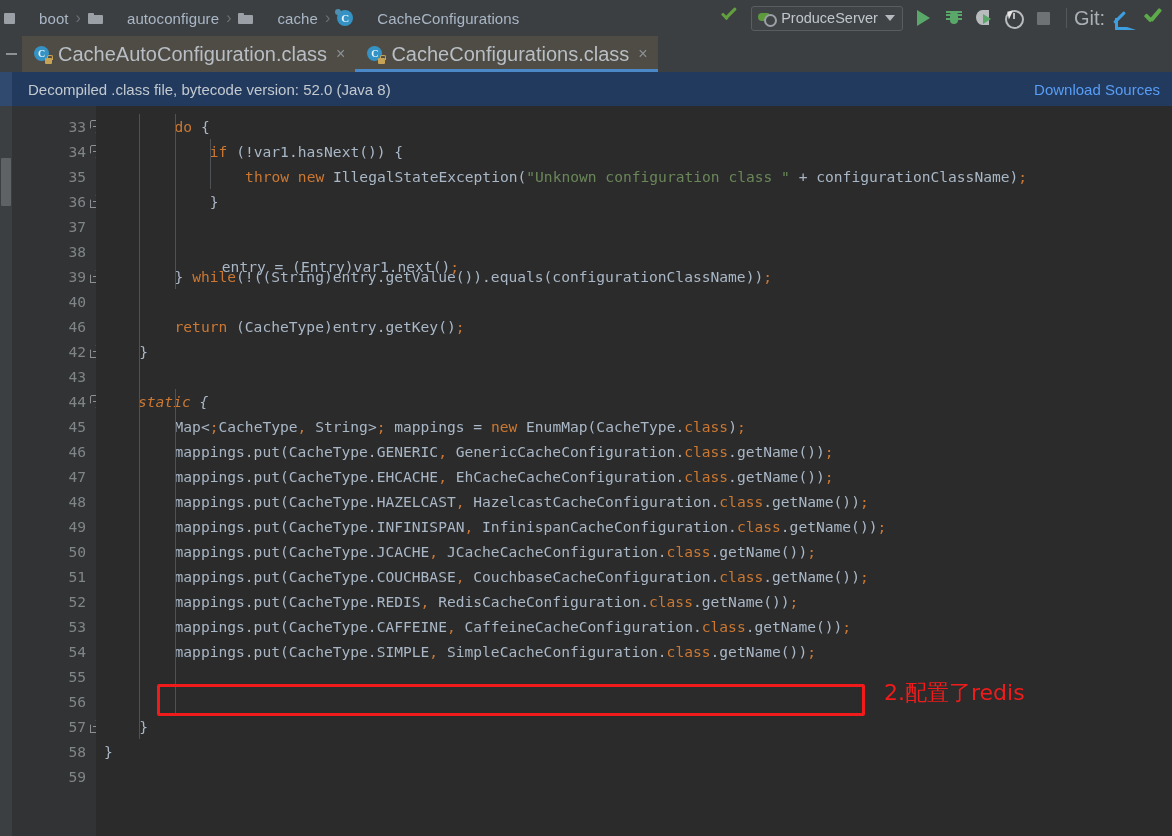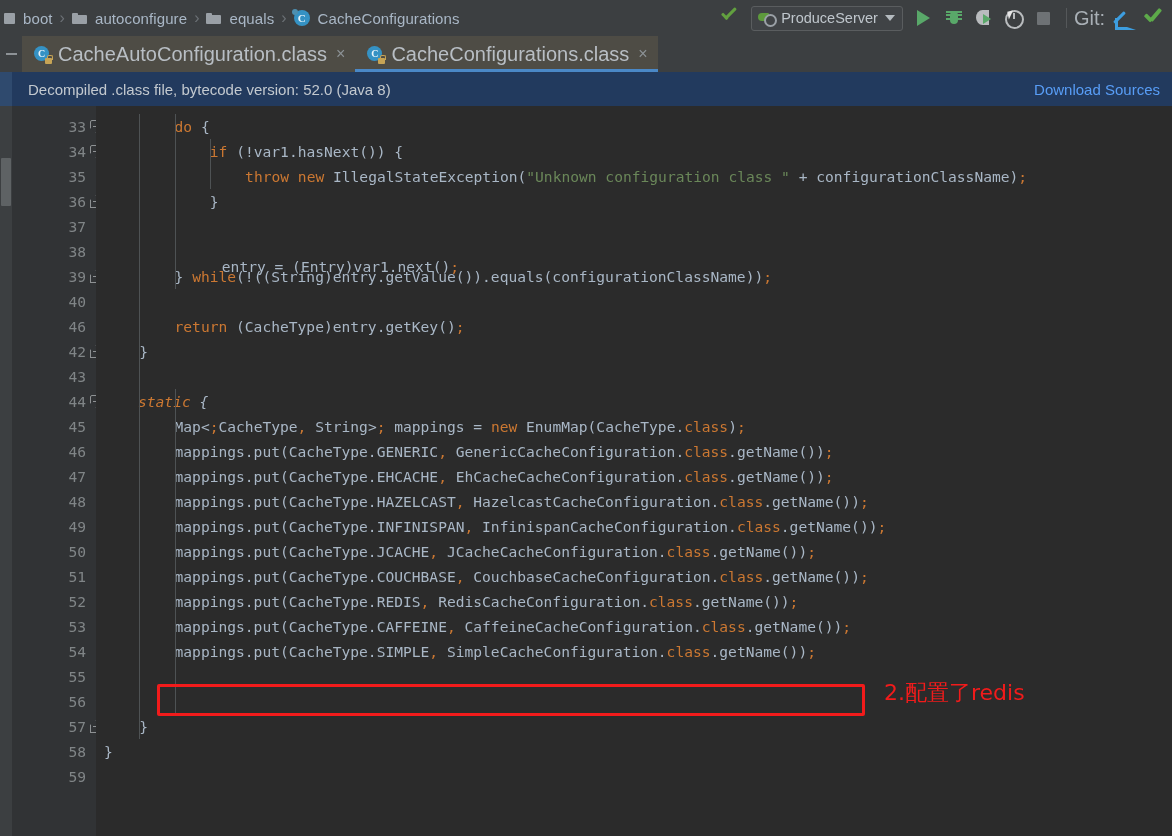--- a/index.html
+++ b/index.html
@@ -11,21 +11,21 @@
   }
   #app { position: relative; width: 1172px; height: 836px; }
 
   
   .navbar {
     position: absolute; left: 0; top: 0; width: 1172px; height: 36px;
     background: #3c3f41;
     display: flex; align-items: center;
   }
   .crumbs { display: flex; align-items: center; padding-left: 4px; }
-  .crumb { display: flex; align-items: center; gap: 8px; }
+  .crumb { display: flex; align-items: center; gap: 24px; }
   .crumb-label {
     color: #a9b7c6; font-size: 15px; letter-spacing: .1px;
     font-family: "Liberation Sans", sans-serif;
   }
   .crumb-sep { color: #6b7075; font-size: 16px; margin: 0 7px; }
   .ic-module {
     width: 11px; height: 11px; background: #9aa0a6; border-radius: 1px;
     display: inline-block;
   }
   .ic-folder {
@@ -319,21 +319,21 @@
         <span class="crumb-label">boot</span>
       </div>
       <span class="crumb-sep">›</span>
       <div class="crumb">
         <span class="ic-folder"></span>
         <span class="crumb-label">autoconfigure</span>
       </div>
       <span class="crumb-sep">›</span>
       <div class="crumb">
         <span class="ic-folder"></span>
-        <span class="crumb-label">equals</span>
+        <span class="crumb-label">cache</span>
       </div>
       <span class="crumb-sep">›</span>
       <div class="crumb">
         <span class="ic-class"></span>
         <span class="crumb-label">CacheConfigurations</span>
       </div>
     </div>
 
     <div class="nav-right">
       <div class="tb-btn">

